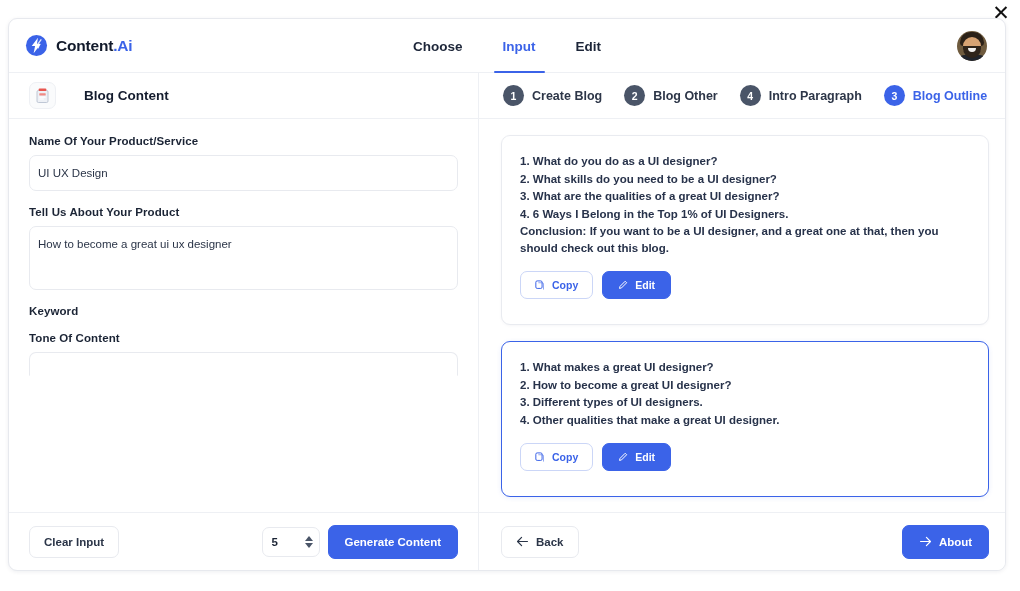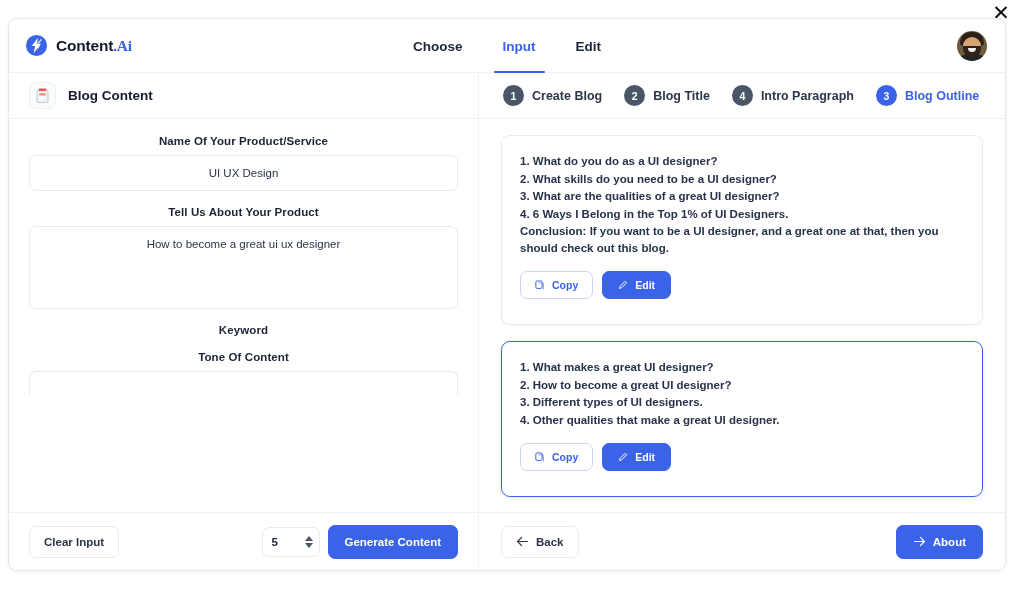--- a/index.html
+++ b/index.html
@@ -38,21 +38,21 @@
     padding: 0 18px 0 16px;
     border-bottom: 1px solid #eef0f4;
     position: relative;
   }
   .brand { display: flex; align-items: center; gap: 8px; }
   .brand-mark { width: 23px; height: 23px; flex: 0 0 23px; }
   .brand-text {
     font-size: 15.5px; font-weight: 700; letter-spacing: -.2px;
     color: #121a2b;
   }
-  .brand-text .dot-ai { color: #3b63e8; font-weight: 700; font-family: Liberation Serif, serif; }
+  .brand-text .dot-ai { color: #3b63e8; font-weight: 700; }
 
   .nav {
     position: absolute; left: 0; right: 0; top: 0; height: 54px;
     display: flex; align-items: center; justify-content: center;
     gap: 34px; pointer-events: none;
   }
   .nav-tab {
     pointer-events: auto;
     font-size: 13.5px; font-weight: 600; color: #1d2639;
     height: 54px; display: flex; align-items: center;
@@ -81,21 +81,21 @@
 
   
   .body { flex: 1; display: flex; min-height: 0; }
   .left  { width: 470px; flex: 0 0 470px; border-right: 1px solid #eef0f4;
            display: flex; flex-direction: column; min-height: 0; }
   .right { flex: 1; display: flex; flex-direction: column; min-height: 0; }
 
   
   .panel-head {
     height: 46px; flex: 0 0 46px; display: flex; align-items: center;
-    gap: 12px; padding: 0 20px; border-bottom: 1px solid #eef0f4;
+    gap: 28px; padding: 0 20px; border-bottom: 1px solid #eef0f4;
   }
   .doc-icon {
     width: 27px; height: 27px; border-radius: 7px; background: #fafbfc;
     border: 1px solid #eef0f4; display: flex; align-items: center;
     justify-content: center; flex: 0 0 27px;
   }
   .panel-head-title { font-size: 13.5px; font-weight: 700; color: #141c2e; }
 
   
   .steps {
@@ -109,33 +109,33 @@
     background: #4a5568; color: #fff; font-size: 10.5px; font-weight: 700;
     display: flex; align-items: center; justify-content: center;
   }
   .step-label { font-size: 12.5px; font-weight: 600; color: #2d3648; white-space: nowrap; }
   .step.active .step-num { background: #3b63e8; }
   .step.active .step-label { color: #3b63e8; }
 
   
   .form-scroll {
     flex: 1; min-height: 0; overflow: hidden;
-    padding: 16px 20px 0 20px; position: relative; text-align: center;
+    padding: 16px 20px 0 20px; position: relative;
   }
   .field { margin-bottom: 15px; }
   .field-label {
     font-size: 11.5px; font-weight: 700; color: #1b2435;
     margin-bottom: 8px; letter-spacing: .1px;
   }
   .input-box {
     border: 1px solid #e8eaef; border-radius: 7px; background: #fff;
     font-size: 11.5px; color: #2b3548; padding: 11px 8px;
     width: 100%; cursor: text;
   }
-  .input-box.tall { height: 83px; }
+  .input-box.tall { height: 64px; }
   .input-box.tall2 { height: 83px; }
   .input-box.placeholder { color: #a4abb8; }
   .input-box.cut { height: 24px; border-bottom-color: transparent;
                    border-bottom-left-radius: 0; border-bottom-right-radius: 0; }
 
   
   .left-footer {
     flex: 0 0 58px; height: 58px; border-top: 1px solid #eef0f4;
     display: flex; align-items: center; padding: 0 20px; gap: 8px;
   }
@@ -295,21 +295,21 @@
 
       <div class="right">
 
         <div class="steps">
           <div class="step">
             <span class="step-num">1</span>
             <span class="step-label">Create Blog</span>
           </div>
           <div class="step">
             <span class="step-num">2</span>
-            <span class="step-label">Blog Title</span>
+            <span class="step-label">Blog Other</span>
           </div>
           <div class="step">
             <span class="step-num">4</span>
             <span class="step-label">Intro Paragraph</span>
           </div>
           <div class="step active">
             <span class="step-num">3</span>
             <span class="step-label">Blog Outline</span>
           </div>
         </div>

